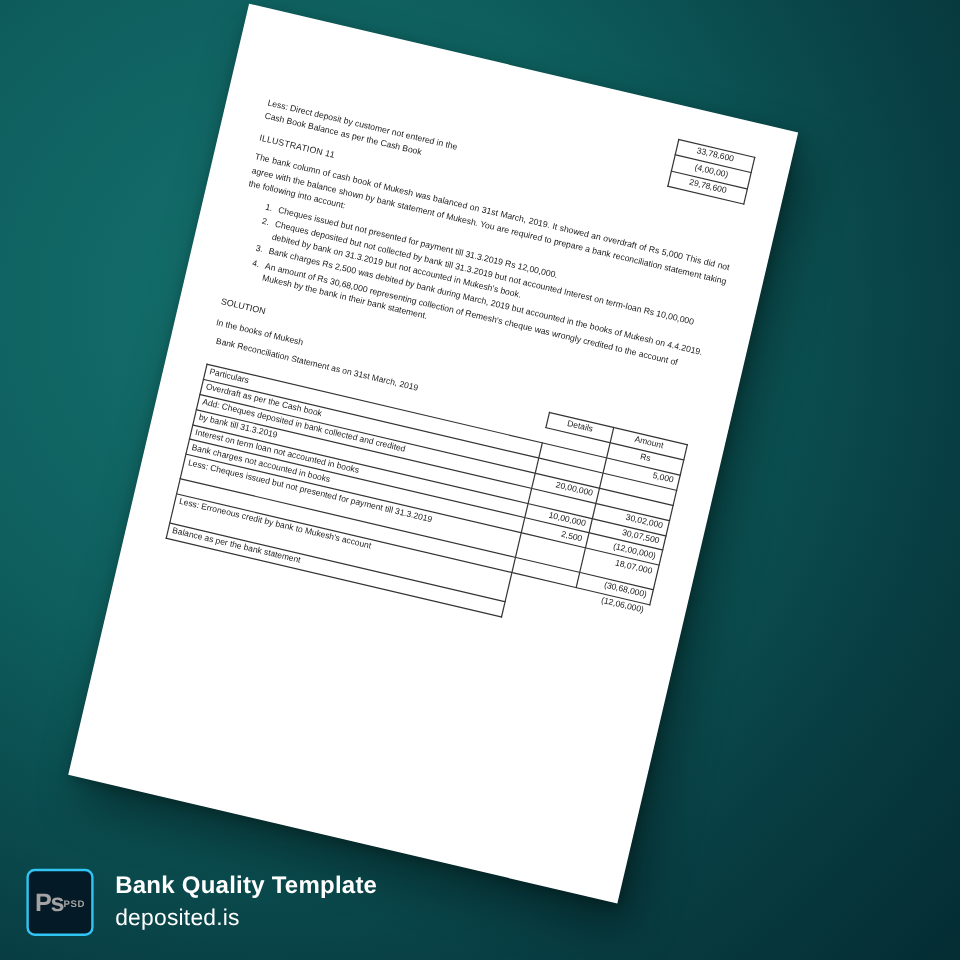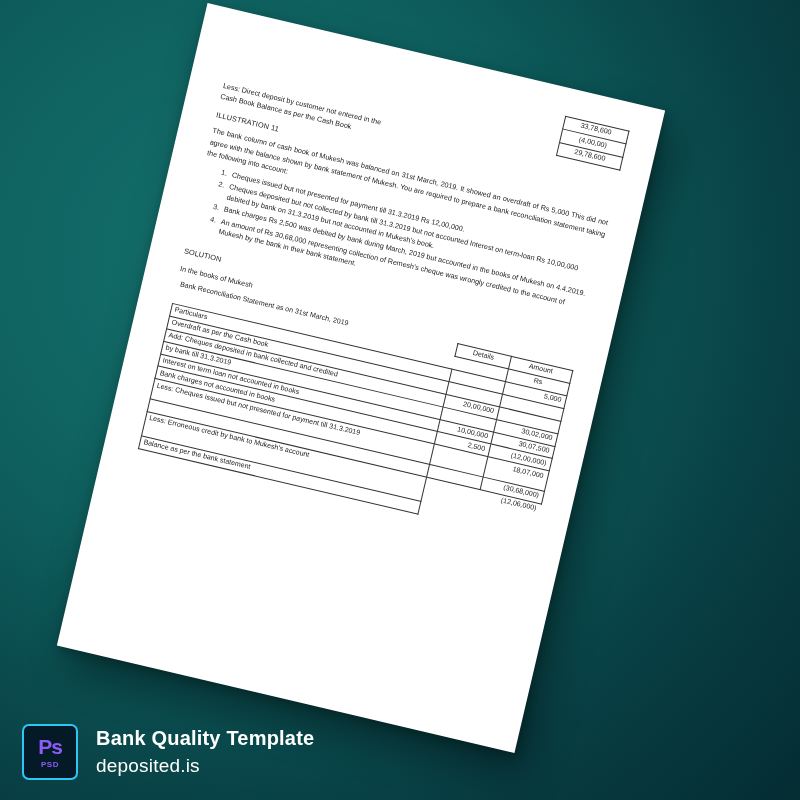--- a/index.html
+++ b/index.html
@@ -122,23 +122,23 @@
     align-items: center;
     padding-left: 22px;
     box-sizing: border-box;
   }
   .ps-badge {
     width: 52px;
     height: 52px;
     border: 2px solid #31c5f4;
     border-radius: 7px;
     background: #041a26;
-    color: #8b5cf6;
+    color: #a3a3a3;
     display: flex;
-    flex-direction: column;
+    flex-direction: row;
     align-items: center;
     justify-content: center;
     flex: none;
   }
   .ps-badge .ps {
     font-size: 21px;
     font-weight: bold;
     line-height: 1;
     letter-spacing: -1px;
   }

